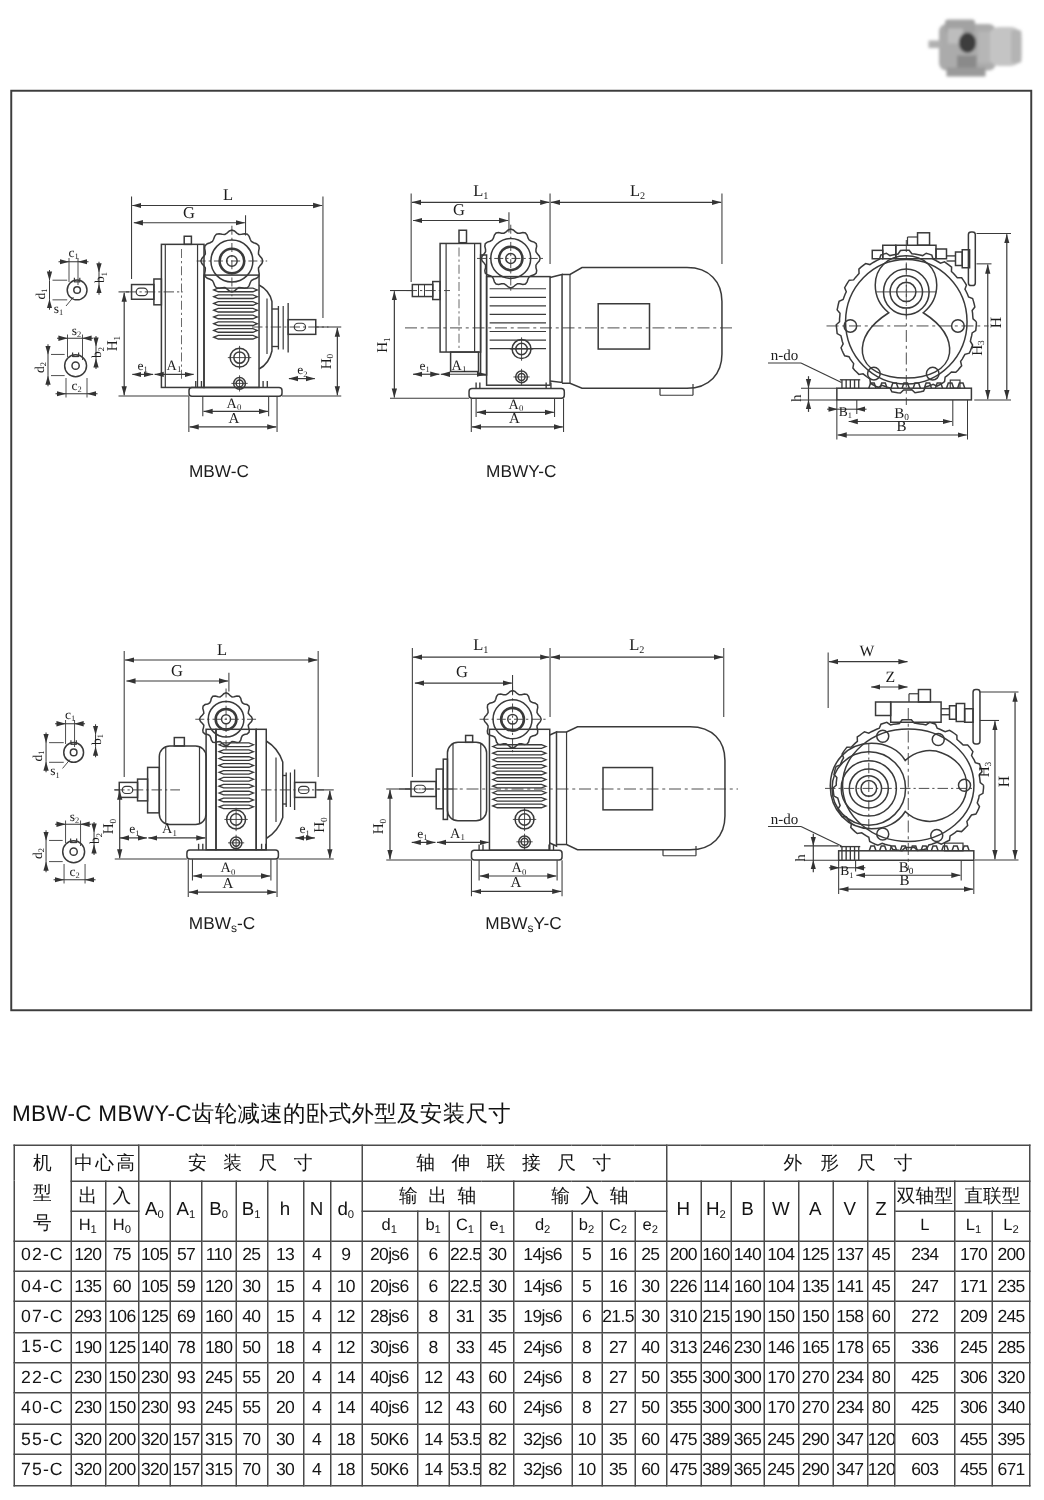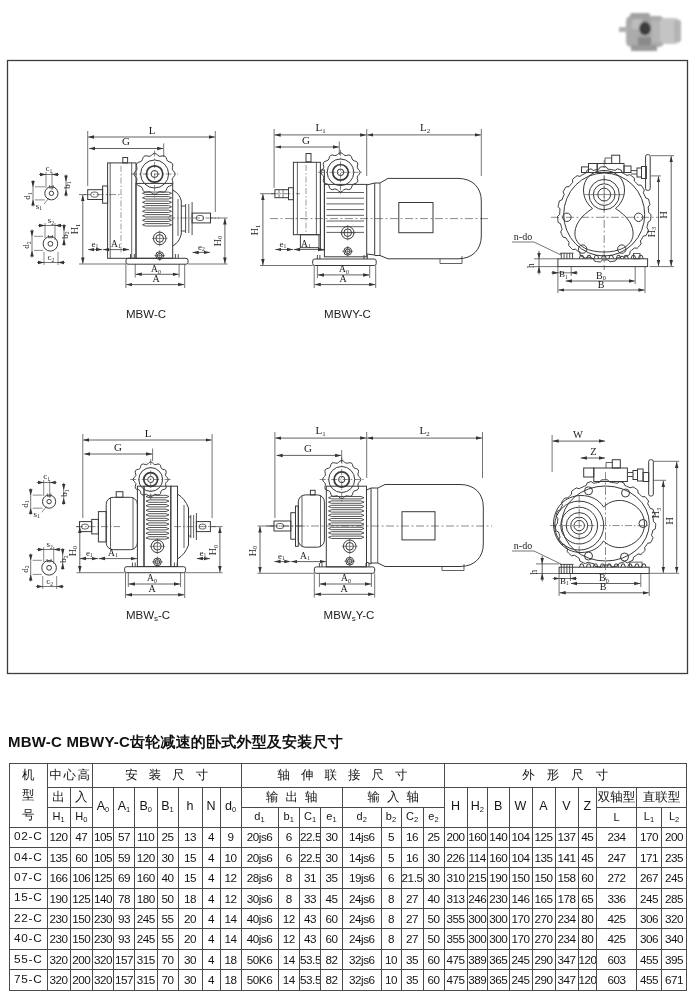--- a/index.html
+++ b/index.html
@@ -1,16 +1,16 @@
 <!DOCTYPE html>
 <html><head><meta charset="utf-8">
 <style>
 html,body{margin:0;padding:0;background:#ffffff;width:696px;height:1000px;overflow:hidden}
 body{font-family:"Liberation Sans",sans-serif;position:relative}
-#ttl{position:absolute;left:8px;top:733px;font-size:15px;font-weight:bold;color:#111;letter-spacing:0.2px;white-space:nowrap}
+#ttl{position:absolute;left:8px;top:733px;font-size:15px;font-weight:normal;color:#111;letter-spacing:0.2px;white-space:nowrap}
 table{position:absolute;left:9px;top:763px;width:677px;border-collapse:collapse;table-layout:fixed;color:#141414}
 td{border:1px solid #4a4a4a;text-align:center;vertical-align:middle;padding:0;font-size:11px;line-height:1;overflow:hidden;white-space:nowrap}
 .h1 td{height:22.5px;font-size:12.5px}
 .h2 td{height:19.5px;font-size:12.5px}
 .h3 td{height:18.5px}
 .dr td{height:19.4px;font-size:11.7px;letter-spacing:-0.45px}
 .dr td:first-child{letter-spacing:0.7px;font-size:11.8px}
 .vert{font-size:12px;line-height:1.62}
 .sp{letter-spacing:11px;text-indent:11px}
 .sp2{letter-spacing:12px;text-indent:12px}
@@ -671,21 +671,21 @@
         <td class="lb">b<sub>2</sub></td>
         <td class="lb">C<sub>2</sub></td>
         <td class="lb">e<sub>2</sub></td>
         <td class="lb">L</td>
         <td class="lb">L<sub>1</sub></td>
         <td class="lb">L<sub>2</sub></td>
       </tr>
       <tr class="dr">
         <td>02-C</td>
         <td>120</td>
-        <td>47</td>
+        <td>75</td>
         <td>105</td>
         <td>57</td>
         <td>110</td>
         <td>25</td>
         <td>13</td>
         <td>4</td>
         <td>9</td>
         <td>20js6</td>
         <td>6</td>
         <td>22.5</td>
@@ -730,21 +730,21 @@
         <td>104</td>
         <td>135</td>
         <td>141</td>
         <td>45</td>
         <td>247</td>
         <td>171</td>
         <td>235</td>
       </tr>
       <tr class="dr">
         <td>07-C</td>
-        <td>166</td>
+        <td>293</td>
         <td>106</td>
         <td>125</td>
         <td>69</td>
         <td>160</td>
         <td>40</td>
         <td>15</td>
         <td>4</td>
         <td>12</td>
         <td>28js6</td>
         <td>8</td>
@@ -755,21 +755,21 @@
         <td>21.5</td>
         <td>30</td>
         <td>310</td>
         <td>215</td>
         <td>190</td>
         <td>150</td>
         <td>150</td>
         <td>158</td>
         <td>60</td>
         <td>272</td>
-        <td>267</td>
+        <td>209</td>
         <td>245</td>
       </tr>
       <tr class="dr">
         <td>15-C</td>
         <td>190</td>
         <td>125</td>
         <td>140</td>
         <td>78</td>
         <td>180</td>
         <td>50</td>

